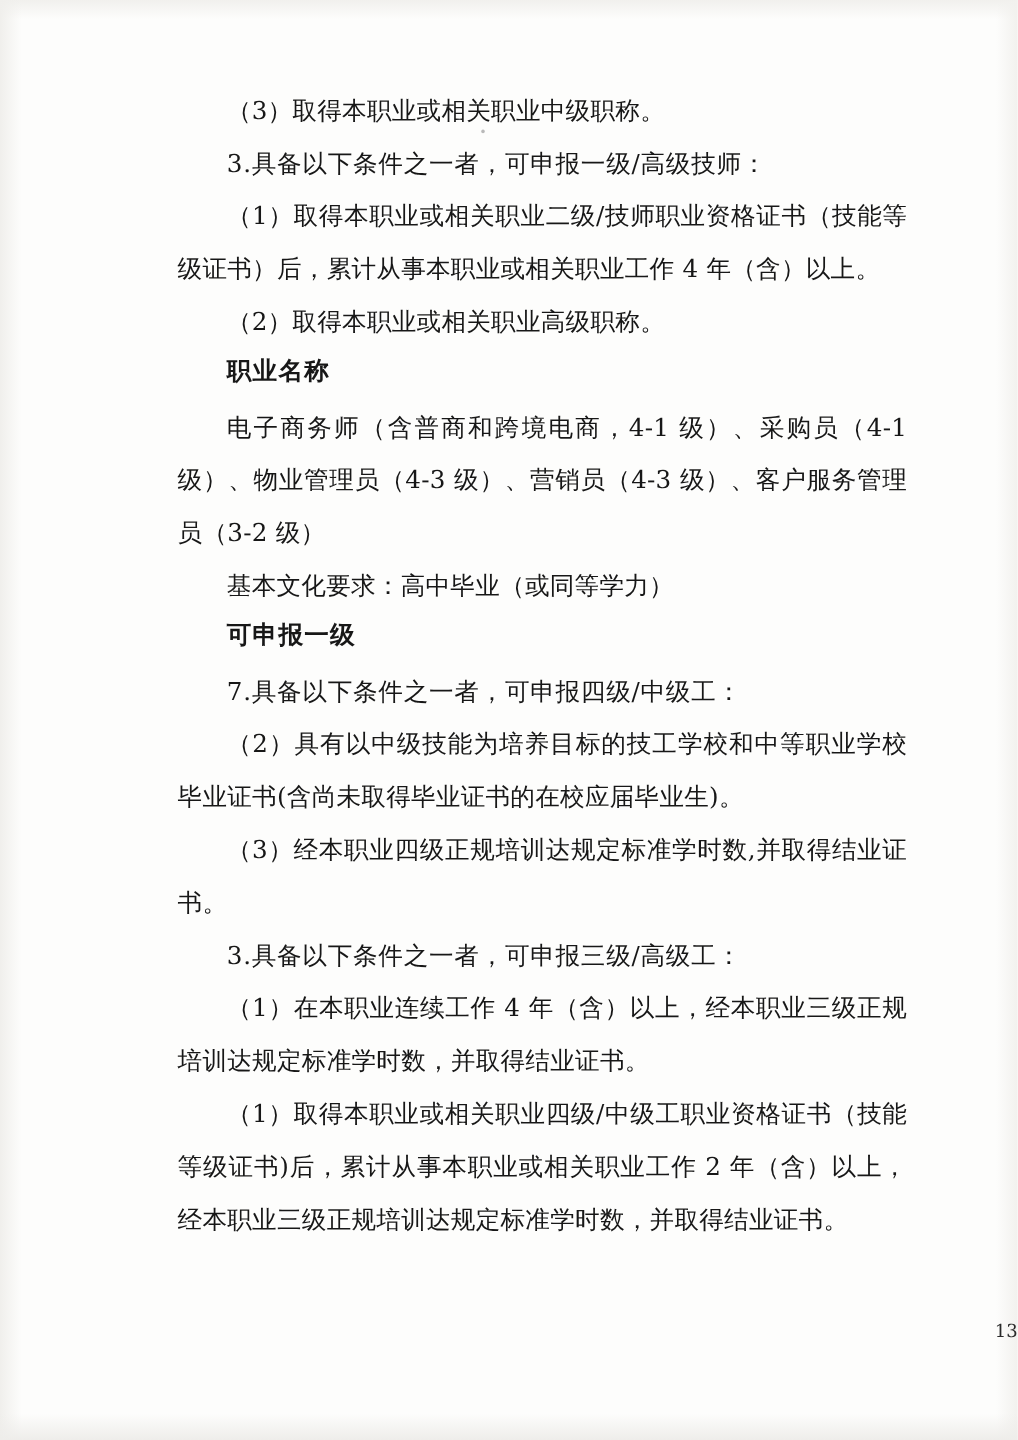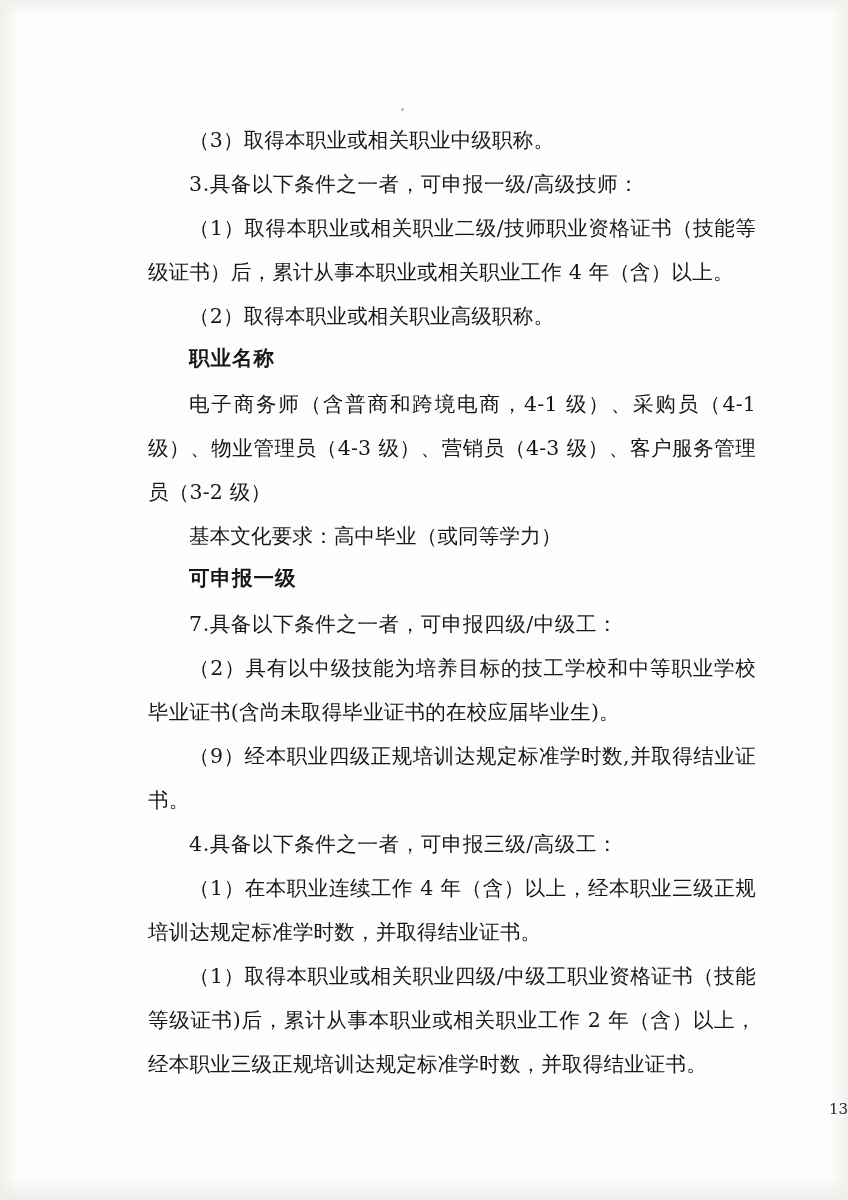--- a/index.html
+++ b/index.html
@@ -14,21 +14,21 @@
     color: #1b1b1b;
     position: relative;
     overflow: hidden;
   }
   .page {
     position: relative;
     width: 848px;
     height: 1200px;
     background: #fdfdfc;
     box-sizing: border-box;
-    padding: 118px 92px 40px 148px;
+    padding: 70px 92px 40px 148px;
   }
   
   .speck {
     position: absolute;
     left: 401px;
     top: 108px;
     width: 3px;
     height: 3px;
     background: #b9b9b9;
     border-radius: 50%;
@@ -108,20 +108,20 @@
     <p class="indent">（3）取得本职业或相关职业中级职称。</p>
     <p class="subheading">3.具备以下条件之一者，可申报一级/高级技师：</p>
     <p class="indent">（1）取得本职业或相关职业二级/技师职业资格证书（技能等级证书）后，累计从事本职业或相关职业工作 4 年（含）以上。</p>
     <p class="indent">（2）取得本职业或相关职业高级职称。</p>
     <p class="heading">职业名称</p>
     <p class="indent">电子商务师（含普商和跨境电商，4-1 级）、采购员（4-1 级）、物业管理员（4-3 级）、营销员（4-3 级）、客户服务管理员（3-2 级）</p>
     <p class="indent">基本文化要求：高中毕业（或同等学力）</p>
     <p class="heading">可申报一级</p>
     <p class="subheading">7.具备以下条件之一者，可申报四级/中级工：</p>
     <p class="indent">（2）具有以中级技能为培养目标的技工学校和中等职业学校毕业证书(含尚未取得毕业证书的在校应届毕业生)。</p>
-    <p class="indent">（9）经本职业四级正规培训达规定标准学时数,并取得结业证书。</p>
-    <p class="subheading">4.具备以下条件之一者，可申报三级/高级工：</p>
+    <p class="indent">（3）经本职业四级正规培训达规定标准学时数,并取得结业证书。</p>
+    <p class="subheading">3.具备以下条件之一者，可申报三级/高级工：</p>
     <p class="indent">（1）在本职业连续工作 4 年（含）以上，经本职业三级正规培训达规定标准学时数，并取得结业证书。</p>
     <p class="indent">（1）取得本职业或相关职业四级/中级工职业资格证书（技能等级证书)后，累计从事本职业或相关职业工作 2 年（含）以上，经本职业三级正规培训达规定标准学时数，并取得结业证书。</p>
   </div>
 
   <div class="page-number">13</div>
 </div>
 
 </body></html>

